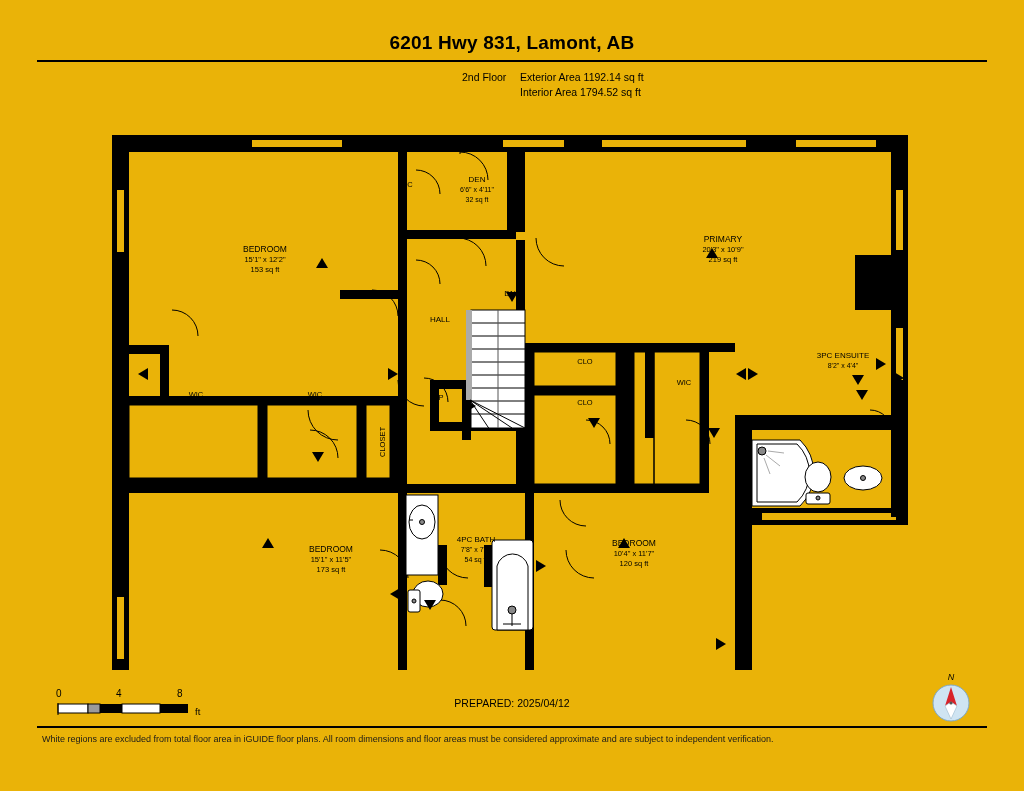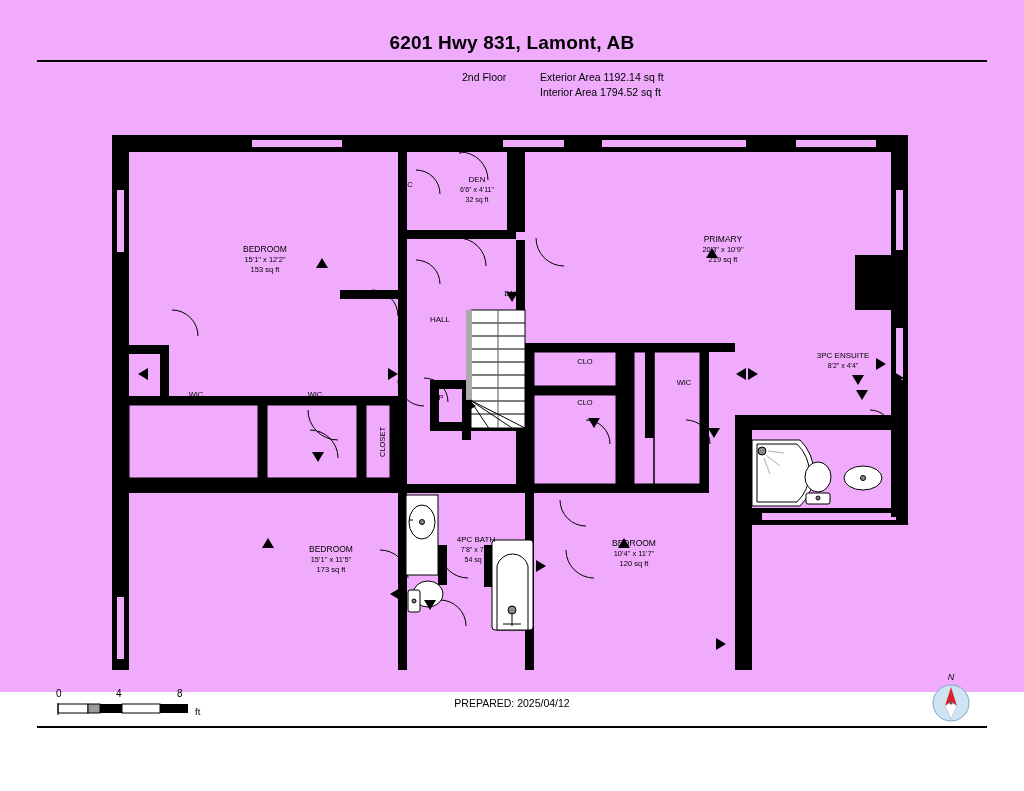--- a/index.html
+++ b/index.html
@@ -4,38 +4,38 @@
 <style>
   * { box-sizing: border-box; }
   html, body {
     margin: 0; padding: 0;
     width: 1024px; height: 791px;
     background: #ffffff;
     font-family: "Liberation Sans", sans-serif;
     color: #000;
     overflow: hidden;
   }
-  #page { position: relative; width: 1024px; height: 692px; background: #f0abfc; }
+  #page { position: relative; width: 1024px; height: 791px; background: #eab308; }
 
   
   #title {
     position: absolute; left: 0; top: 32px; width: 1024px;
     text-align: center; font-size: 19px; font-weight: bold;
     letter-spacing: 0.2px;
   }
   #title-rule {
     position: absolute; left: 37px; top: 60px; width: 950px; height: 2px;
     background: #000;
   }
   #header-info {
     position: absolute; left: 462px; top: 70px; width: 420px;
     font-size: 10.5px; line-height: 15px;
   }
   #header-info .floor-label { font-weight: normal; display: inline-block; width: 58px; }
-  #header-info .area-col { display: inline-block; vertical-align: top; margin-left: 20px; }
+  #header-info .area-col { display: inline-block; vertical-align: top; }
 
   
   #plan { position: absolute; left: 0; top: 110px; width: 1024px; height: 560px; }
   #plan svg { display: block; }
 
   
   #scalebar { position: absolute; left: 50px; top: 688px; width: 160px; height: 34px; }
   .scale-num { position: absolute; font-size: 10px; top: 0px; }
   #scale-ft { position: absolute; left: 145px; top: 18px; font-size: 9.5px; }
   #prepared {
@@ -395,14 +395,15 @@
     <span id="compass-n">N</span>
     <svg width="46" height="42" style="position:absolute;left:0;top:10px" xmlns="http://www.w3.org/2000/svg">
       <circle cx="23" cy="21" r="18" fill="#cfe4f2" stroke="#7fa8c4" stroke-width="1"></circle>
       <polygon points="23,5 29,24 23,20 17,24" fill="#d8232a"></polygon>
       <polygon points="23,37 29,24 23,20 17,24" fill="#ffffff" stroke="#9ab8cc" stroke-width="0.6"></polygon>
       <circle cx="23" cy="21" r="1.6" fill="#555"></circle>
     </svg>
   </div>
 
   <div id="footer-rule"></div>
+  <div id="disclaimer">White regions are excluded from total floor area in iGUIDE floor plans. All room dimensions and floor areas must be considered approximate and are subject to independent verification.</div>
 
 </div>
 
 </body></html>

